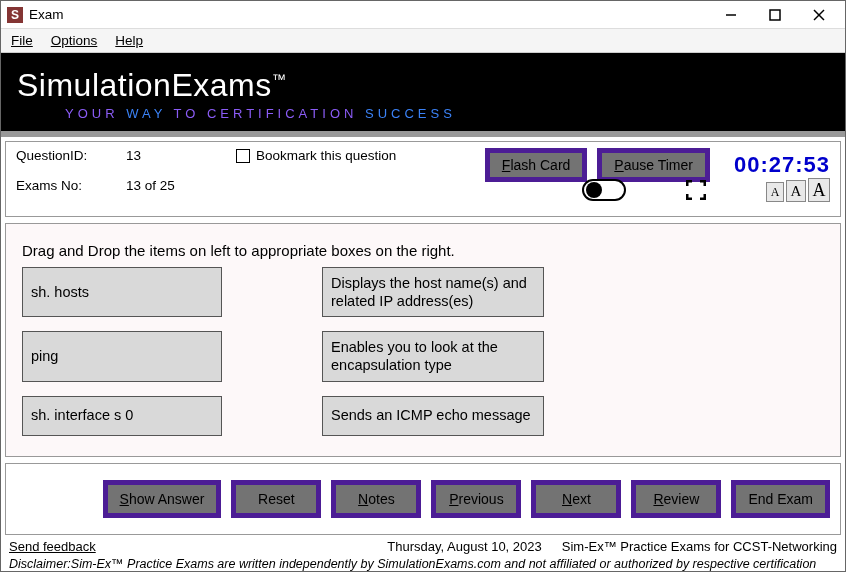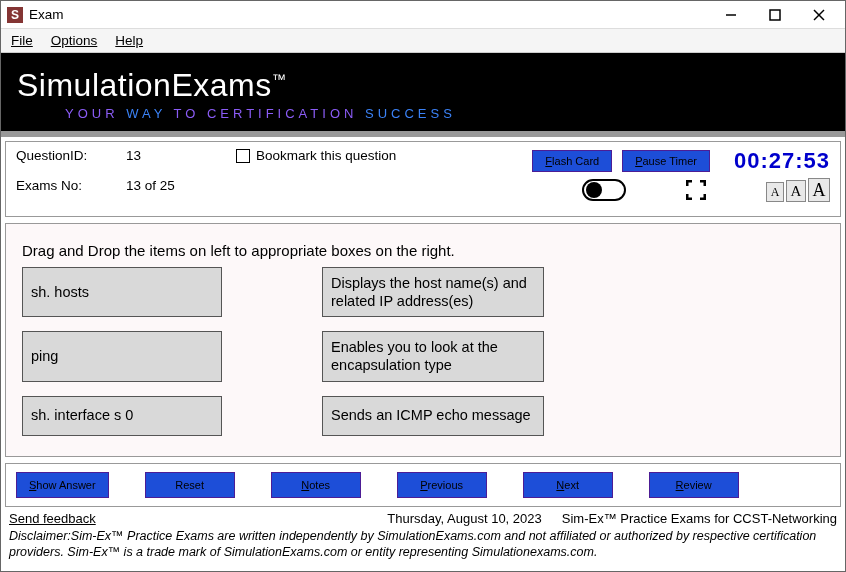--- a/index.html
+++ b/index.html
@@ -85,24 +85,24 @@
     align-items:flex-start;
     height:30px;
   }
   .metarow .lbl { width:110px; }
   .metarow .val { width:110px; }
   .bookmark-wrap { display:flex; align-items:center; gap:6px; }
   .bookmark-box { width:14px; height:14px; border:1px solid #000; display:inline-block;}
   .meta-right { margin-left:auto; display:flex; align-items:center; gap:10px;}
   button.btn {
     font-family:inherit;
-    font-size:11px;
+    font-size:14px;
     padding: 4px 12px;
-    background:#1d4ed8;
-    border:1px solid #4c1d95;
+    background:#737373;
+    border:5px solid #4c1d95;
     cursor:default;
   }
   button.btn .ul { text-decoration: underline; }
   .timer {
     font-size: 22px;
     font-weight: bold;
     color: #0000cc;
     margin-left: 14px;
     letter-spacing:1px;
   }
@@ -148,23 +148,24 @@
     line-height:1.25;
     min-height:30px;
     display:flex;
     align-items:center;
   }
   .dropitem { min-height:40px; }
   
   .actionbar {
     border:1px solid #999;
     margin: 6px 4px 0 4px;
-    padding: 8px 10px;
-    display:flex;
-    gap: 36px;
+    padding: 16px 10px;
+    display:flex;
+    gap: 10px;
+    justify-content: flex-end;
   }
   .actionbar button.btn { min-width:90px; padding:6px 12px;}
   
   .footer {
     padding: 4px 8px 2px 8px;
     display:flex;
     font-size:13px;
   }
   .footer .fb { text-decoration:underline; cursor:default;}
   .footer .fdate { margin-left:auto; }
@@ -263,20 +264,21 @@
   </div>
 </div>
 
 <div class="actionbar">
   <button class="btn"><span class="ul">S</span><span>how Answer</span></button>
   <button class="btn">Reset</button>
   <button class="btn"><span class="ul">N</span><span>otes</span></button>
   <button class="btn"><span class="ul">P</span><span>revious</span></button>
   <button class="btn"><span class="ul">N</span><span>ext</span></button>
   <button class="btn"><span class="ul">R</span><span>eview</span></button>
+  <button class="btn">End Exam</button>
 </div>
 
 <div class="footer">
   <span class="fb">Send feedback</span>
   <span class="fdate">Thursday, August 10, 2023</span>
   <span class="fprod">Sim-Ex™ Practice Exams for CCST-Networking</span>
 </div>
 <div class="disclaimer">Disclaimer:Sim-Ex™ Practice Exams are written independently by SimulationExams.com and not affiliated or authorized by respective certification providers. Sim-Ex™ is a trade mark of SimulationExams.com or entity representing Simulationexams.com.</div>
 
 </body></html>

